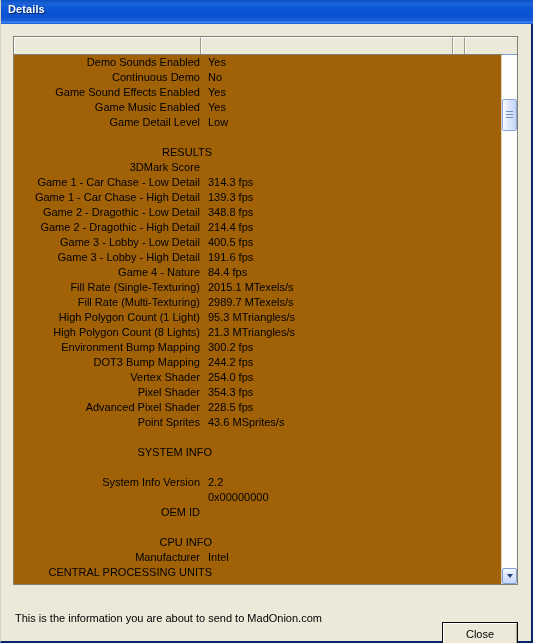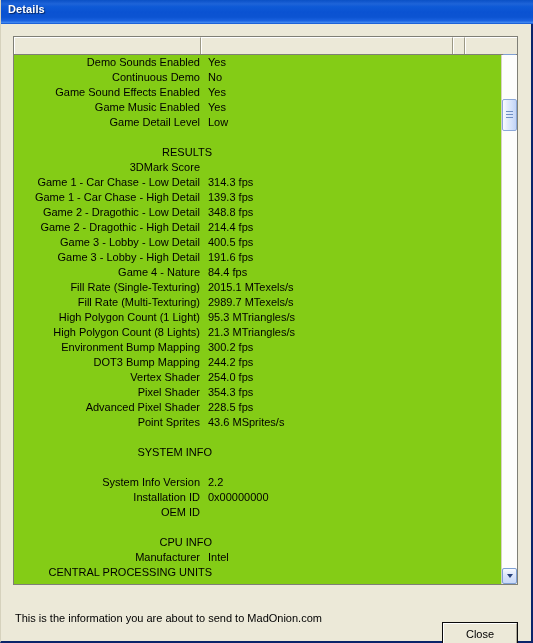--- a/index.html
+++ b/index.html
@@ -111,21 +111,21 @@
   .lv-col.c1 { width: 252px; }
   .lv-col.c2 { width: 12px; }
   .lv-col.c3 { width: 52px; border-right: none; }
 
   .lv-body {
     position: absolute;
     left: 0;
     top: 18px;
     width: 489px;
     height: 529px;
-    background: #84cc16;
+    background: #a16207;
     overflow: hidden;
   }
 
   .row {
     position: relative;
     height: 15px;
     line-height: 15px;
     white-space: nowrap;
     font-size: 11px;
   }
@@ -401,21 +401,20 @@
           </div>
           <div class="row spacer">
             <div class="label"></div>
             <div class="value"></div>
           </div>
           <div class="row">
             <div class="label">System Info Version</div>
             <div class="value">2.2</div>
           </div>
           <div class="row">
-            <div class="label">Installation ID</div>
             <div class="value">0x00000000</div>
           </div>
           <div class="row">
             <div class="label">OEM ID</div>
             <div class="value"></div>
           </div>
           <div class="row spacer">
             <div class="label"></div>
             <div class="value"></div>
           </div>

